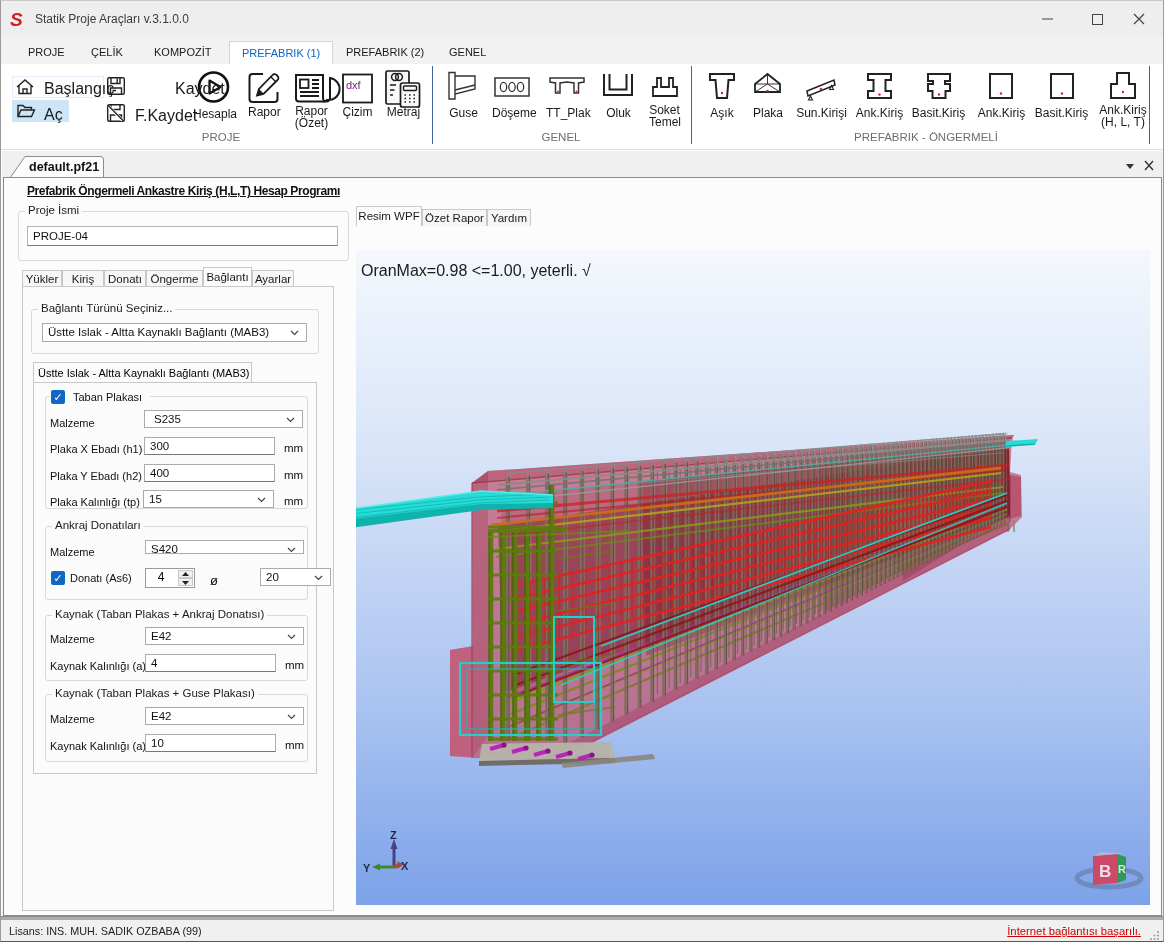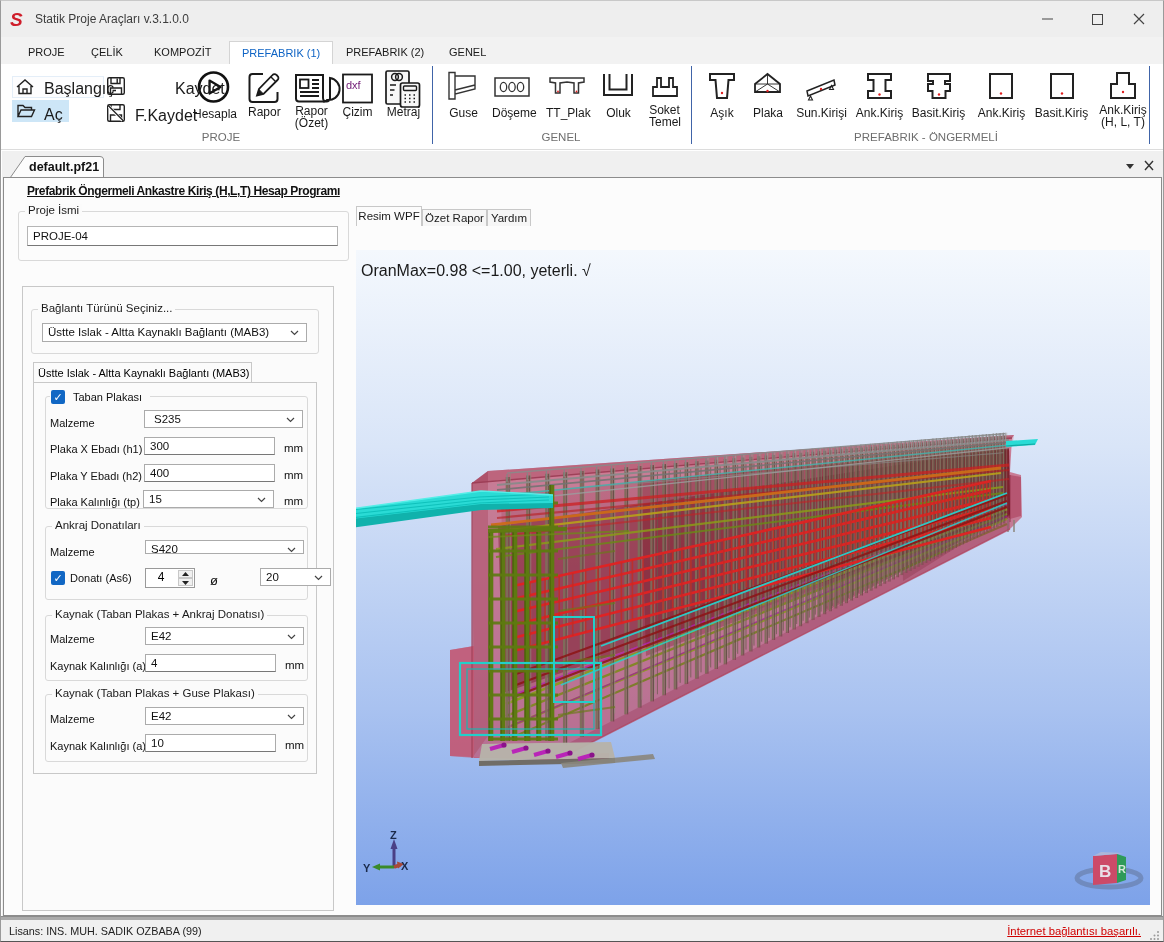--- a/index.html
+++ b/index.html
@@ -228,20 +228,28 @@
   <path d="M24 2 L32 11 M32 2 L24 11" stroke="#333" stroke-width="1.4"></path>
 </svg>
 <div class="abs" id="docpanel">
   <div class="abs" id="heading">Prefabrik Öngermeli Ankastre Kiriş (H,L,T) Hesap Programı</div>
 
   <div class="gbox" style="left:14px;top:33px;width:331px;height:50px;">
     <div class="glab">Proje İsmi</div>
     <div class="input" style="left:8px;top:14px;width:311px;height:20px;border-color:#b5b5b5;border-bottom-color:#777;line-height:19px;">PROJE-04</div>
   </div>
 
+  <div id="lefttabs" style="position:absolute;left:18px;top:89px;width:312px;height:19px;">
+    <div class="ltab" style="left:0px;top:3px;width:40px;height:16px;line-height:16px;border:1px solid #c8c8c8;border-bottom:none;background:#f6f6f6;">Yükler</div>
+    <div class="ltab" style="left:40px;top:3px;width:42px;height:16px;line-height:16px;border:1px solid #c8c8c8;border-bottom:none;background:#f6f6f6;">Kiriş</div>
+    <div class="ltab" style="left:82px;top:3px;width:42px;height:16px;line-height:16px;border:1px solid #c8c8c8;border-bottom:none;background:#f6f6f6;">Donatı</div>
+    <div class="ltab" style="left:124px;top:3px;width:57px;height:16px;line-height:16px;border:1px solid #c8c8c8;border-bottom:none;background:#f6f6f6;">Öngerme</div>
+    <div class="ltab" style="left:181px;top:0px;width:49px;height:19px;line-height:18px;border:1px solid #c8c8c8;border-bottom:none;background:#fcfcfc;z-index:2;">Bağlantı</div>
+    <div class="ltab" style="left:230px;top:3px;width:42px;height:16px;line-height:16px;border:1px solid #c8c8c8;border-bottom:none;background:#f6f6f6;">Ayarlar</div>
+  </div>
 
   <div style="position:absolute;left:18px;top:108px;width:312px;height:625px;border:1px solid #c8c8c8;background:#fbfbfb;">
 
     <div class="gbox" style="left:8px;top:22px;width:288px;height:45px;">
       <div class="glab" style="background:#fbfbfb;">Bağlantı Türünü Seçiniz...</div>
       <div class="combo" style="left:10px;top:13px;width:265px;height:19px;">Üstte Islak - Altta Kaynaklı Bağlantı (MAB3)
         <svg class="chev" style="right:7px;top:6px;">
             <path d="M1 1 L4.5 4.5 L8 1" stroke="#444" stroke-width="1.2" fill="none"></path>
           </svg>
       </div>

